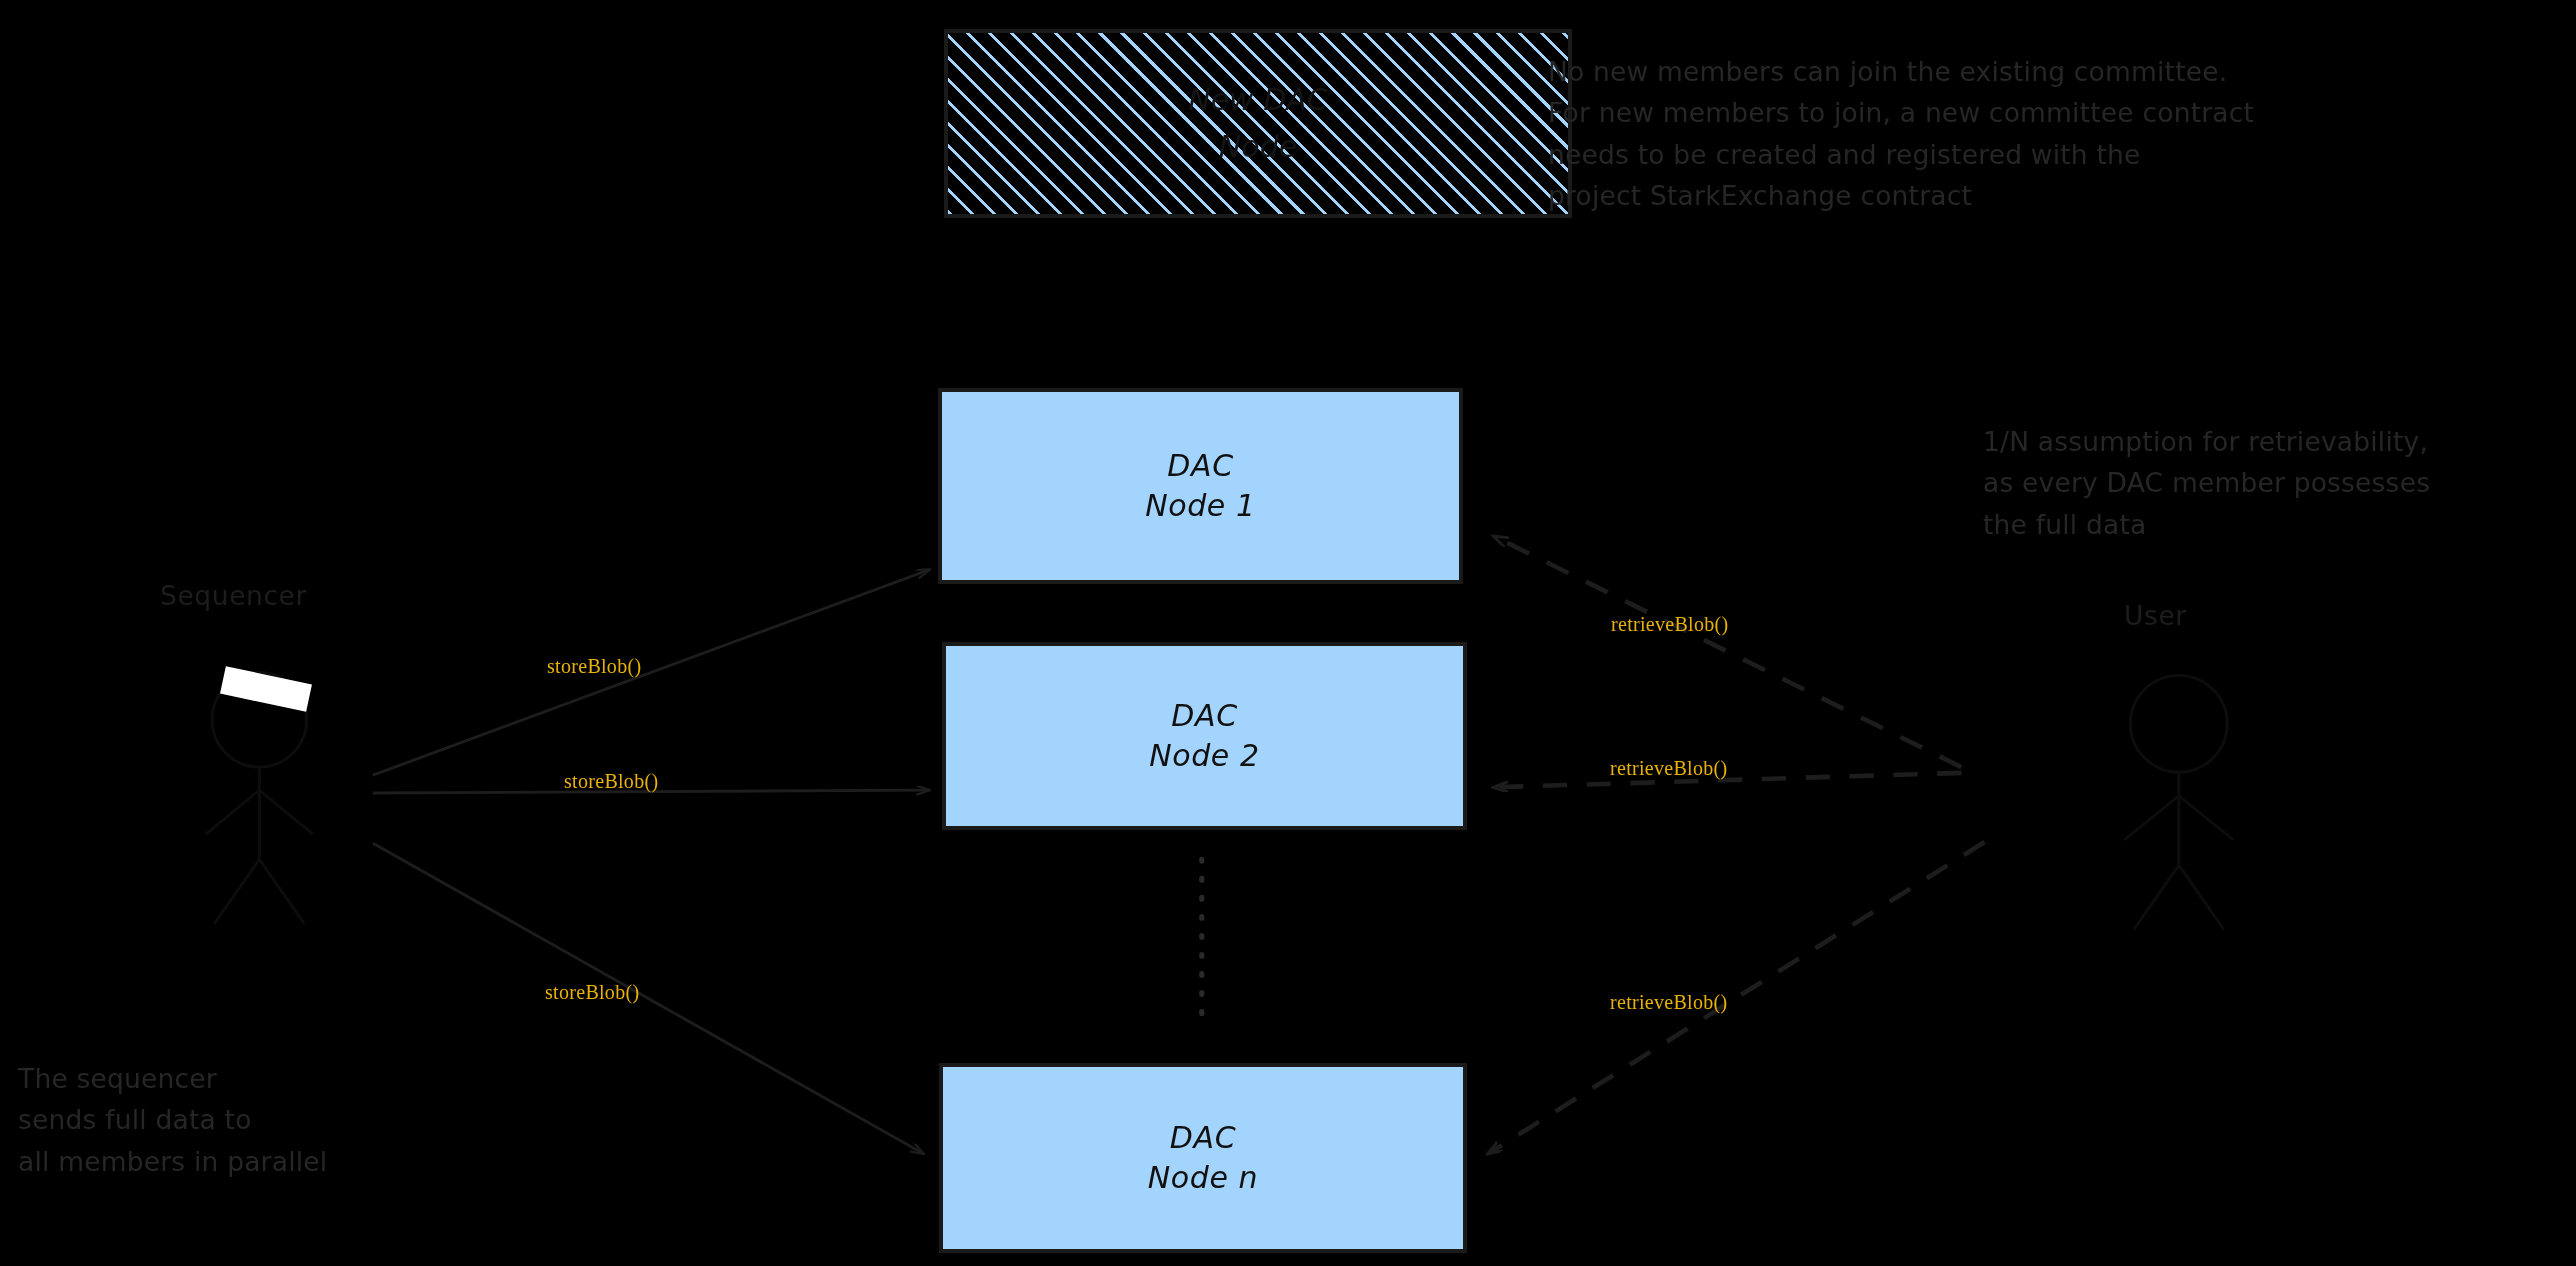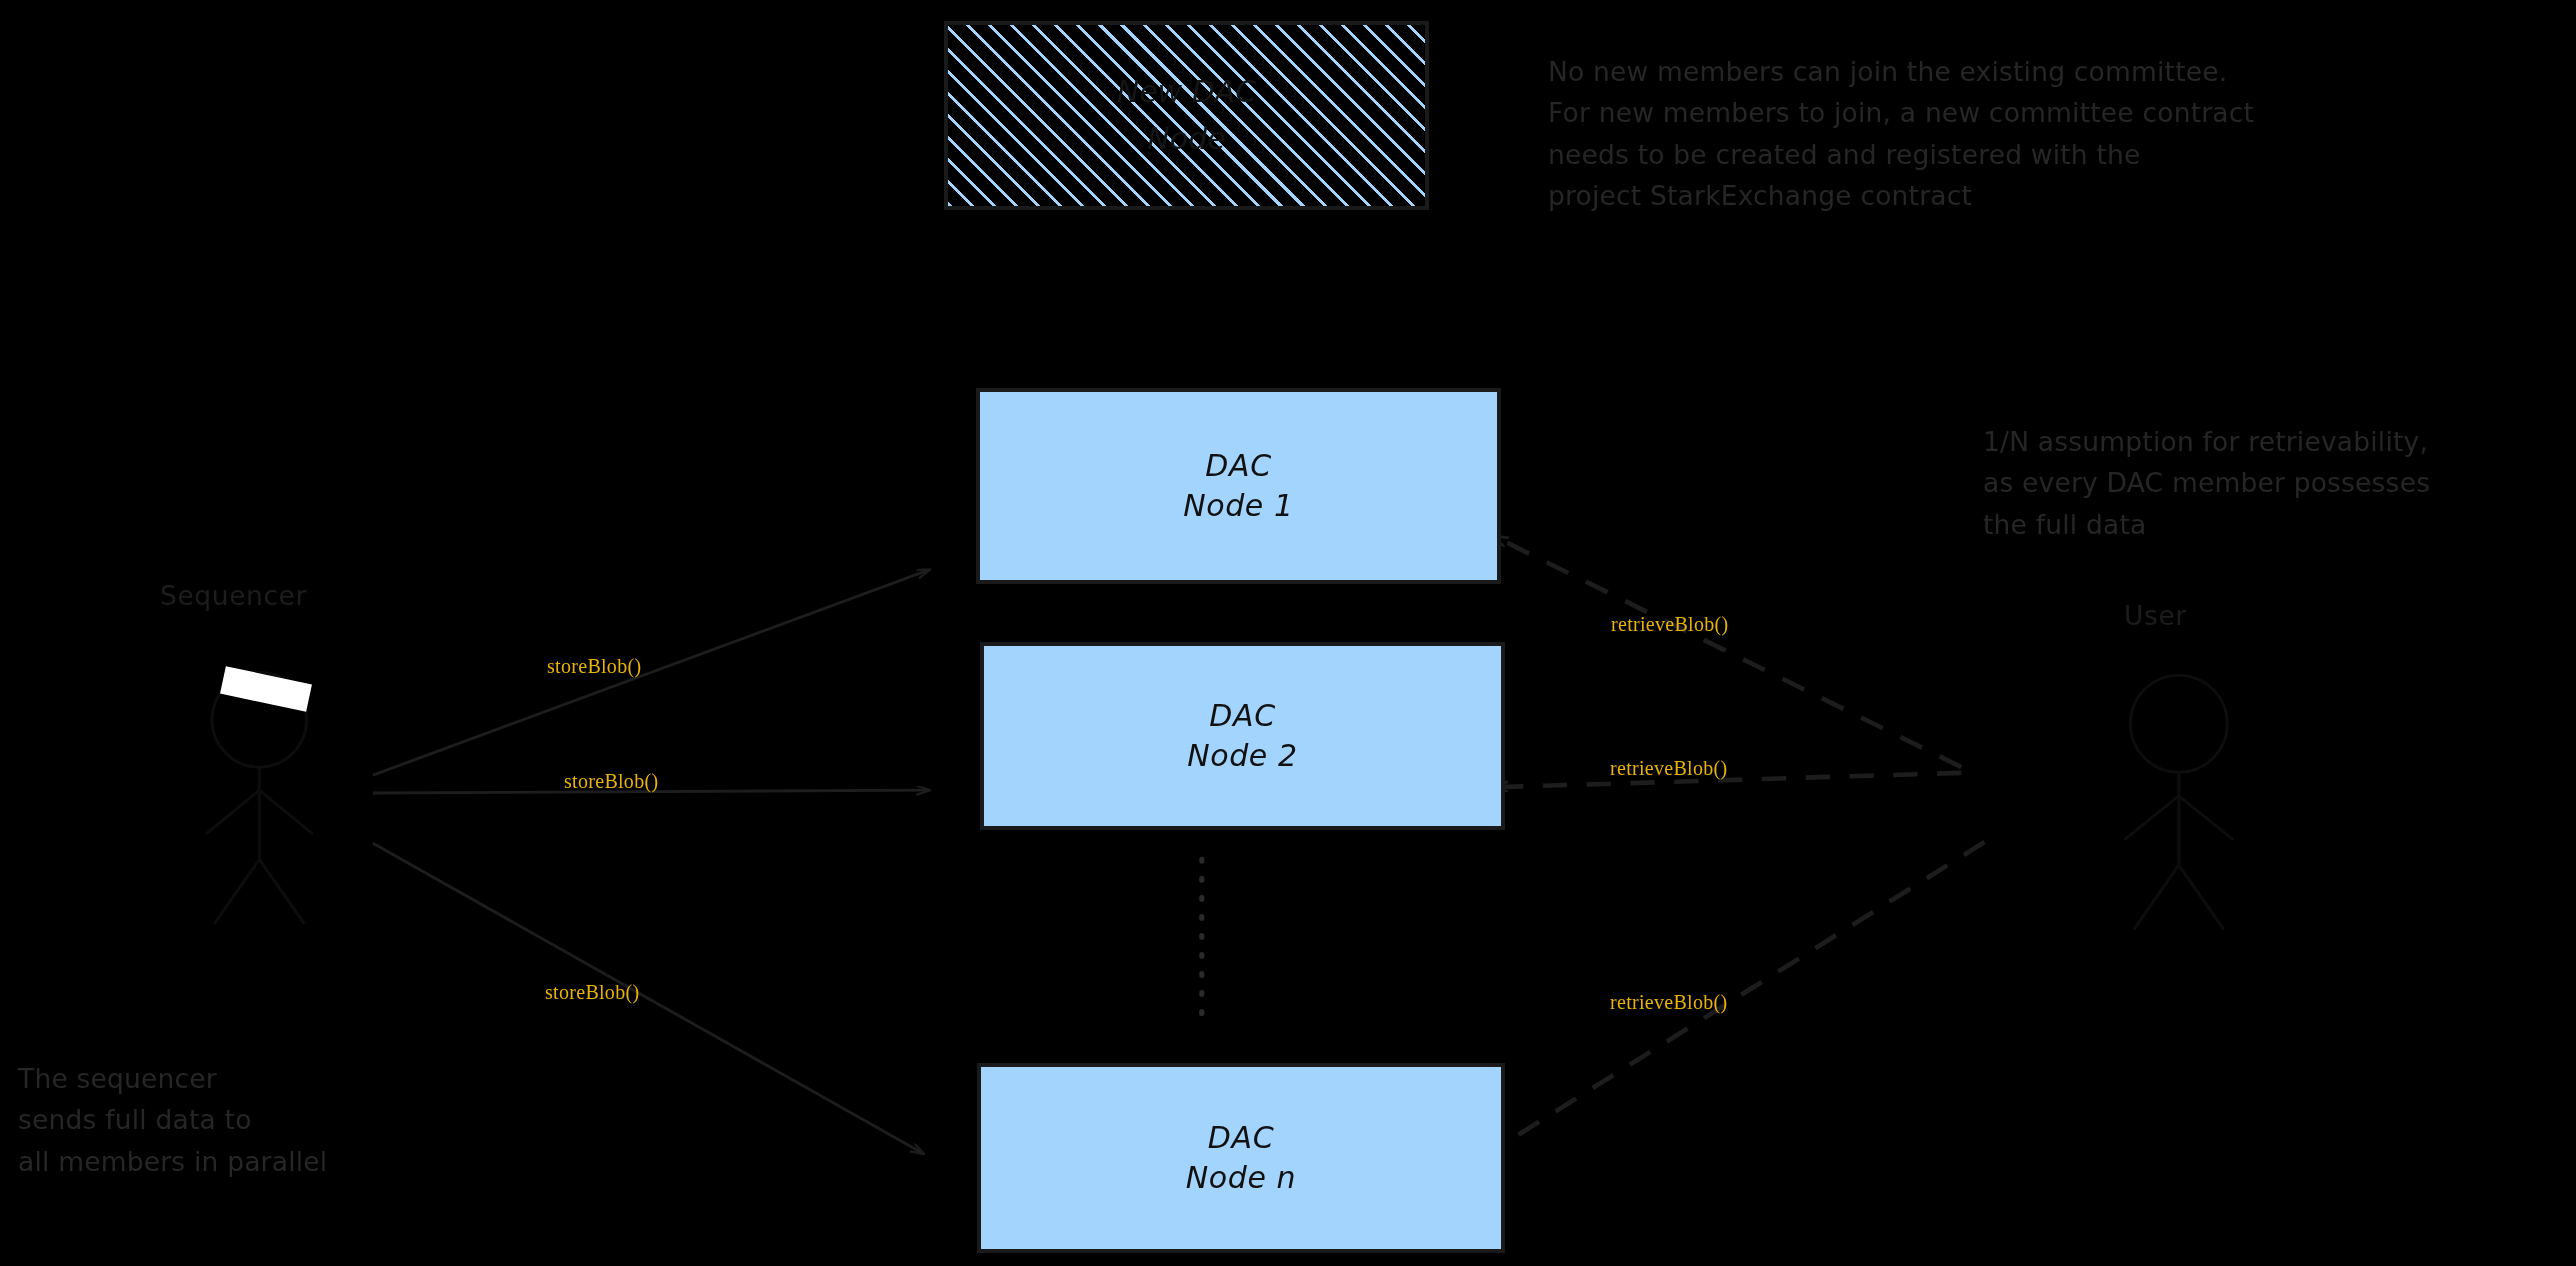--- a/index.html
+++ b/index.html
@@ -24,21 +24,20 @@
   }
   .node-box {
     position: absolute;
     background: #A3D4FD;
     border: 4px solid #1A1A1A;
     box-sizing: border-box;
     display: flex;
     flex-direction: column;
     align-items: center;
     justify-content: center;
-    margin-left: 38px;
   }
   .node-line {
     color: #111111;
     font-size: 30px;
     font-style: italic;
     line-height: 1.34;
     letter-spacing: 0.6px;
     white-space: nowrap;
     font-family: "DejaVu Sans", sans-serif;
   }
@@ -150,21 +149,21 @@
 
     <g stroke="#0d0d0d" stroke-width="5" fill="none" stroke-linecap="round">
       <circle cx="3777,0" r="0"></circle>
       <circle cx="3777" cy="1255" r="84"></circle>
       <path d="M3777,1339 L3777,1500"></path>
       <path d="M3777,1380 L3684,1455 M3777,1380 L3870,1455"></path>
       <path d="M3777,1500 L3700,1610 M3777,1500 L3854,1610"></path>
     </g>
   </svg>
 
-  <div class="hatch-box" style="left:944px; top:21px; width:485px; height:189px;gap:6px;">
+  <div class="hatch-box" style="left:944px; top:29px; width:628px; height:189px;gap:6px;">
     <span class="hatch-line">New DAC</span>
     <span class="hatch-line">Node</span>
   </div>
 
   <div class="node-box" style="left:938px; top:388px; width:525px; height:196px;">
     <span class="node-line">DAC</span>
     <span class="node-line">Node 1</span>
   </div>
 
   <div class="node-box" style="left:942px; top:642px; width:525px; height:188px;">

